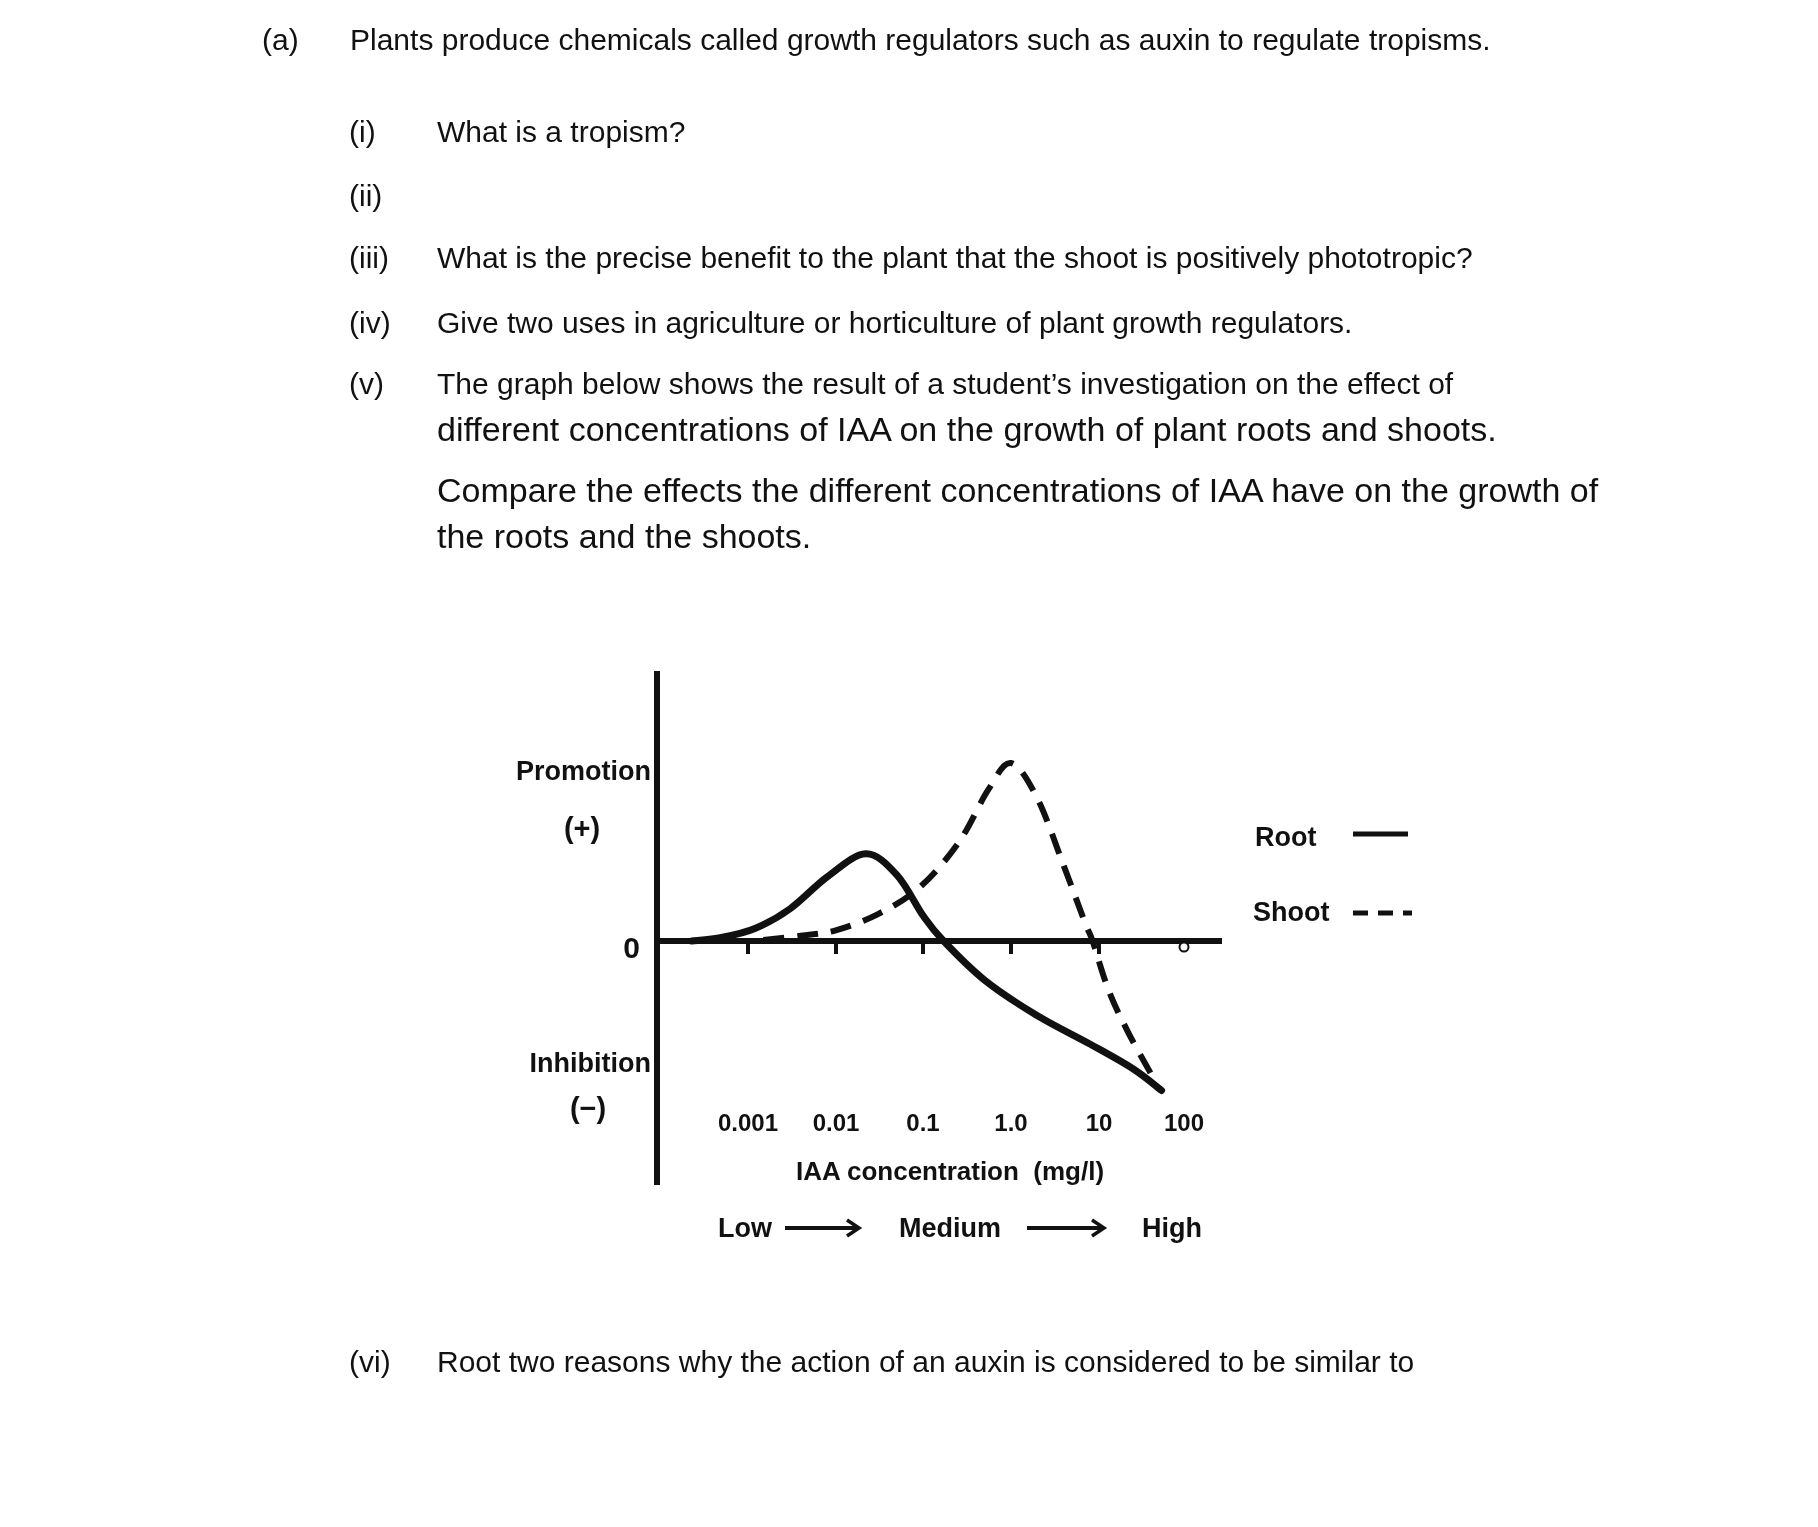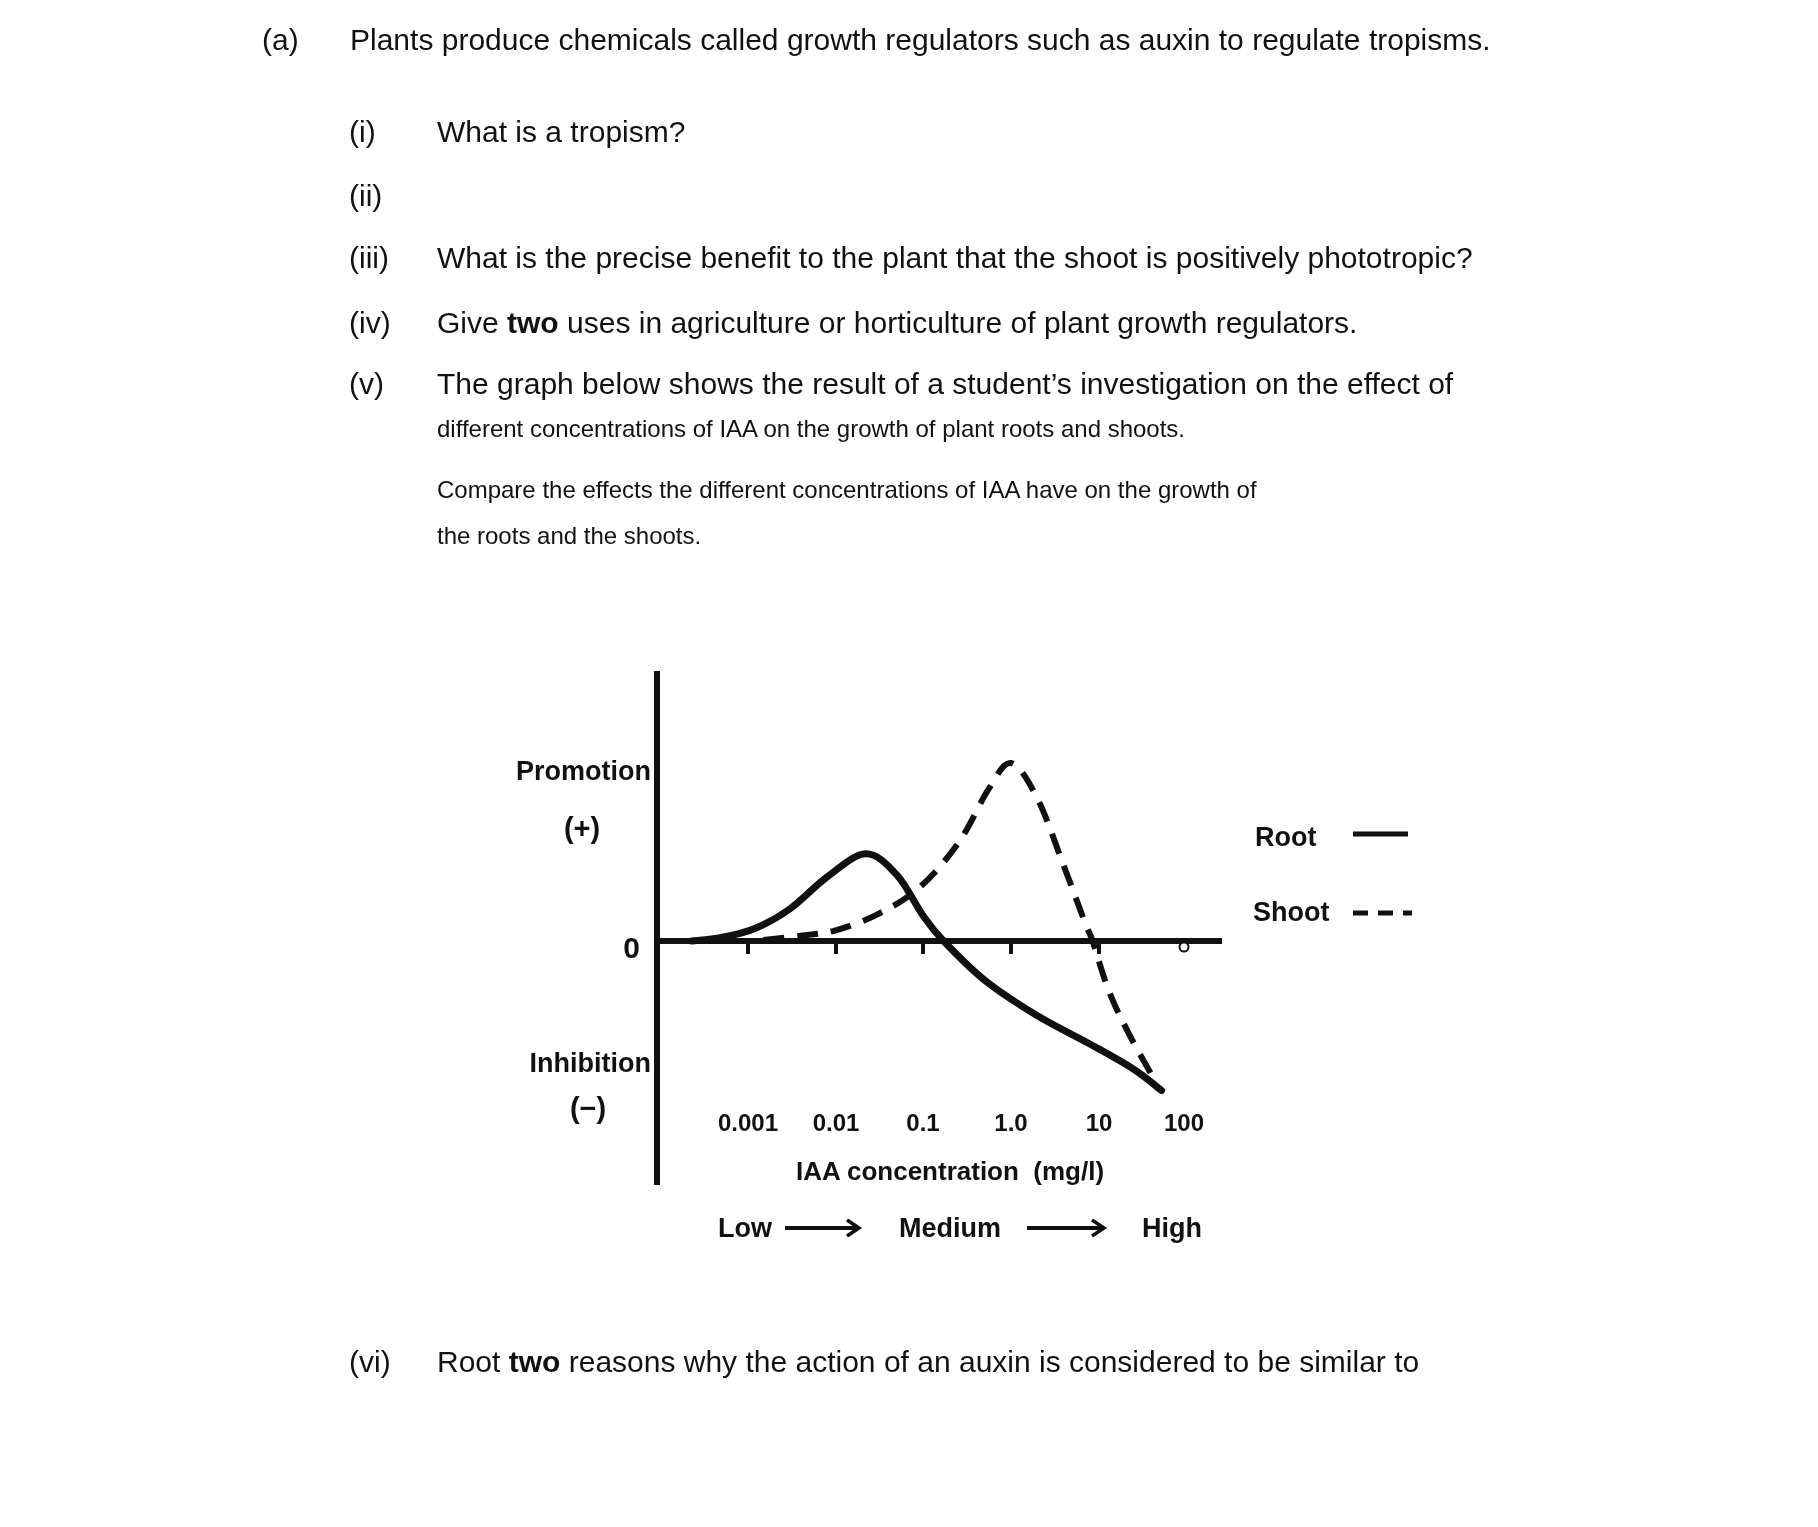--- a/index.html
+++ b/index.html
@@ -15,25 +15,25 @@
   .row {
     position: absolute;
     display: flex;
     font-size: 30px;
     line-height: 44px;
     white-space: nowrap;
   }
   .marker { flex: 0 0 88px; width: 88px; }
   .cont {
     position: absolute;
-    font-size: 24px;
+    font-size: 34px;
     line-height: 44px;
     white-space: nowrap;
   }
-  .b { font-weight: bold; margin-top: 8px; }
+  .b { font-weight: normal; margin-top: 8px; }
   svg text {
     font-family: "Liberation Sans", sans-serif;
     font-weight: bold;
     fill: #111111;
   }
 </style>
 </head>
 <body>
 
 <div id="page">

